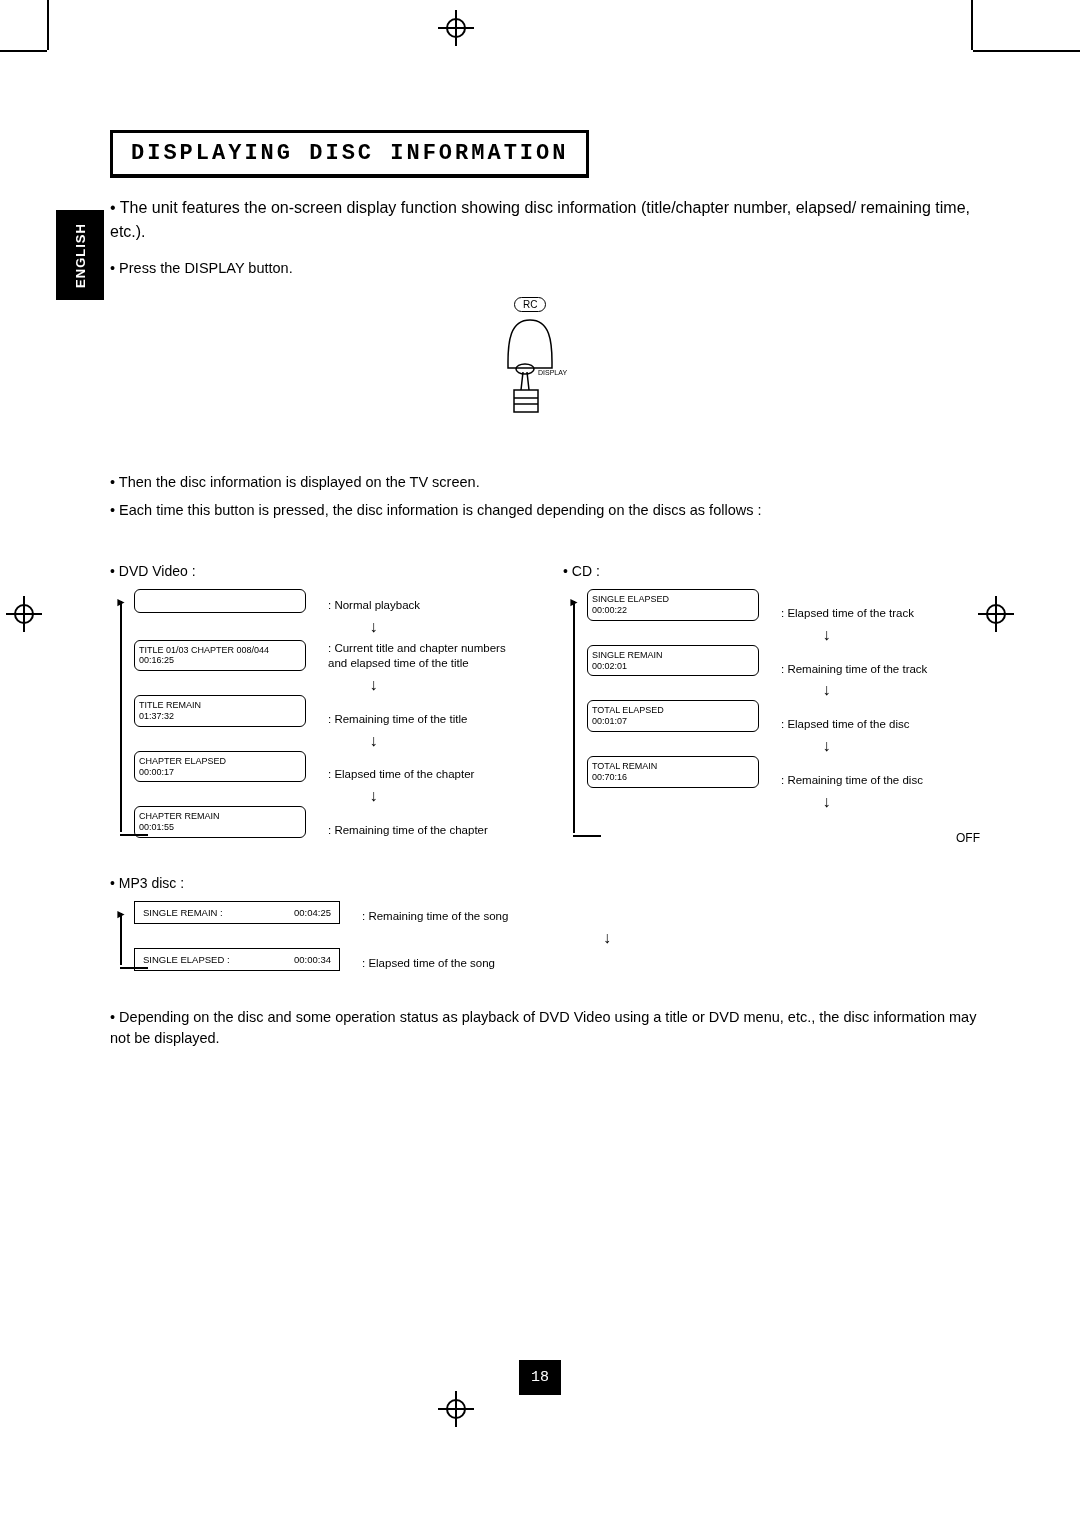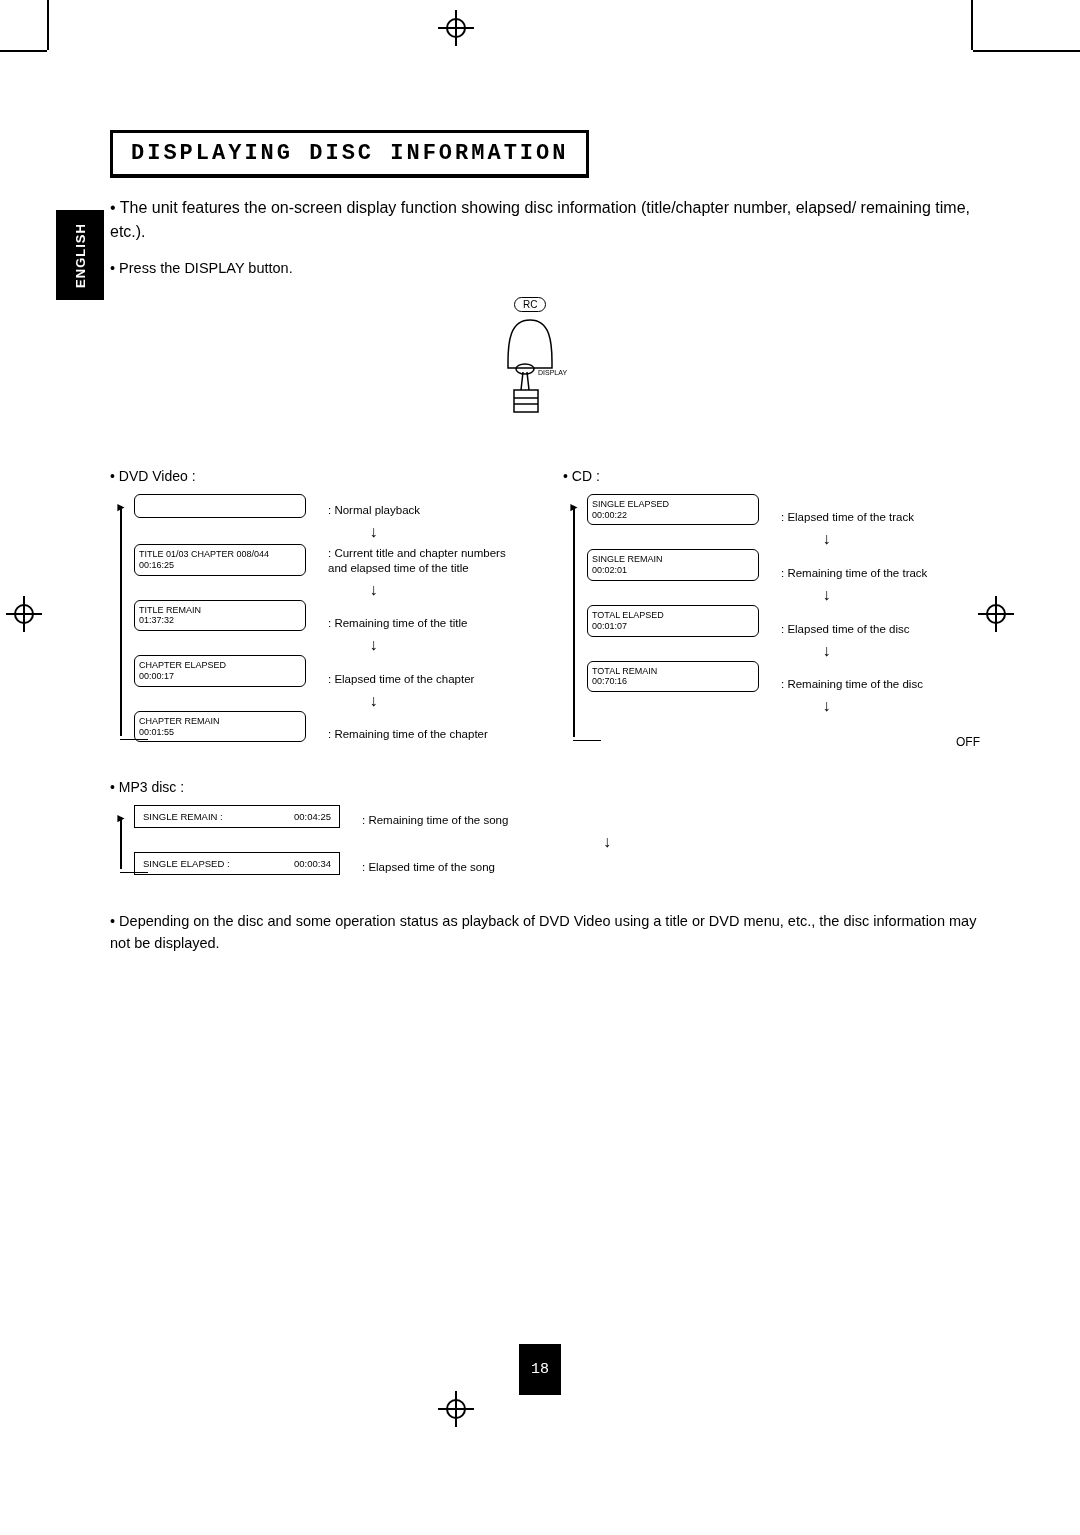--- a/index.html
+++ b/index.html
@@ -37,21 +37,21 @@
   .desc { font-size: 11.5px; margin-left: 22px; padding-top: 4px; max-width: 190px; line-height:1.3; }
   .desc::before { content:": "; }
   .arrow-down { text-align:center; font-size: 16px; line-height: 1; margin: 2px 0 2px 86px; }
   .loop-col { width: 24px; position: relative; }
   .loop-line { position: absolute; top: 12px; bottom: 12px; left: 10px; width: 1.5px; background: #000; }
   .loop-arrow { position:absolute; left:5px; top:6px; font-size: 12px; }
   .loop-bot { position:absolute; left:10px; bottom:8px; width:28px; height:1.5px; background:#000;}
   .off-label { font-size: 12px; text-align: right; margin-left: 86px; margin-top: 21px; }
   .footnote { font-size: 14.5px; line-height: 1.5; margin-top: 30px; }
   .footnote::before { content:"• "; }
-  .page-num { position: absolute; bottom: 140px; left: 50%; transform: translateX(-50%); background: #000; color: #fff; font-family: "Courier New", monospace; font-size: 15px; padding: 17px 12px; }
+  .page-num { position: absolute; bottom: 140px; left: 50%; transform: translateX(-50%); background: #000; color: #fff; font-family: "Courier New", monospace; font-size: 15px; padding: 9px 12px; }
   .two-sec { display:flex; gap:36px; margin-top: 36px; }
   .left-sec { flex:1; }
   .right-sec { flex:1; }
   .flow-wrap { display:flex; }
   .flow-body { flex:1; }
   .mp3-box { border:1px solid #000; border-radius:0; padding:5px 8px; font-size:9.5px; min-width:206px; display:flex; justify-content:space-between;}
 </style>
 </head>
 <body>
 
@@ -90,20 +90,24 @@
             <svg width="110" height="120">
               <path d="M40 8 C20 8 18 30 18 50 L18 56 L62 56 L62 50 C62 30 60 8 40 8 Z" fill="none" stroke="#000" stroke-width="1.5"></path>
               <ellipse cx="35" cy="57" rx="9" ry="5" fill="none" stroke="#000" stroke-width="1.5"></ellipse>
               <path d="M33 60 L31 78 M37 60 L39 78" stroke="#000" stroke-width="1.5"></path>
               <path d="M24 78 L24 100 L48 100 L48 78 Z M24 86 h24 M24 92 h24" fill="none" stroke="#000" stroke-width="1.5"></path>
               <text x="48" y="63" font-size="7">DISPLAY</text>
             </svg>
           </div>
         </div>
       </div>
+      <div class="col">
+        <div class="bullet">Then the disc information is displayed on the TV screen.</div>
+        <div class="bullet">Each time this button is pressed, the disc information is changed depending on the discs as follows :</div>
+      </div>
     </div>
 
     <div class="two-sec">
       <div class="left-sec">
         <div class="sec-label">• <span>DVD Video :</span></div>
         <div class="flow-wrap">
           <div class="loop-col">
             <div class="loop-line"></div>
               <div class="loop-arrow">►</div>
               <div class="loop-bot"></div>

